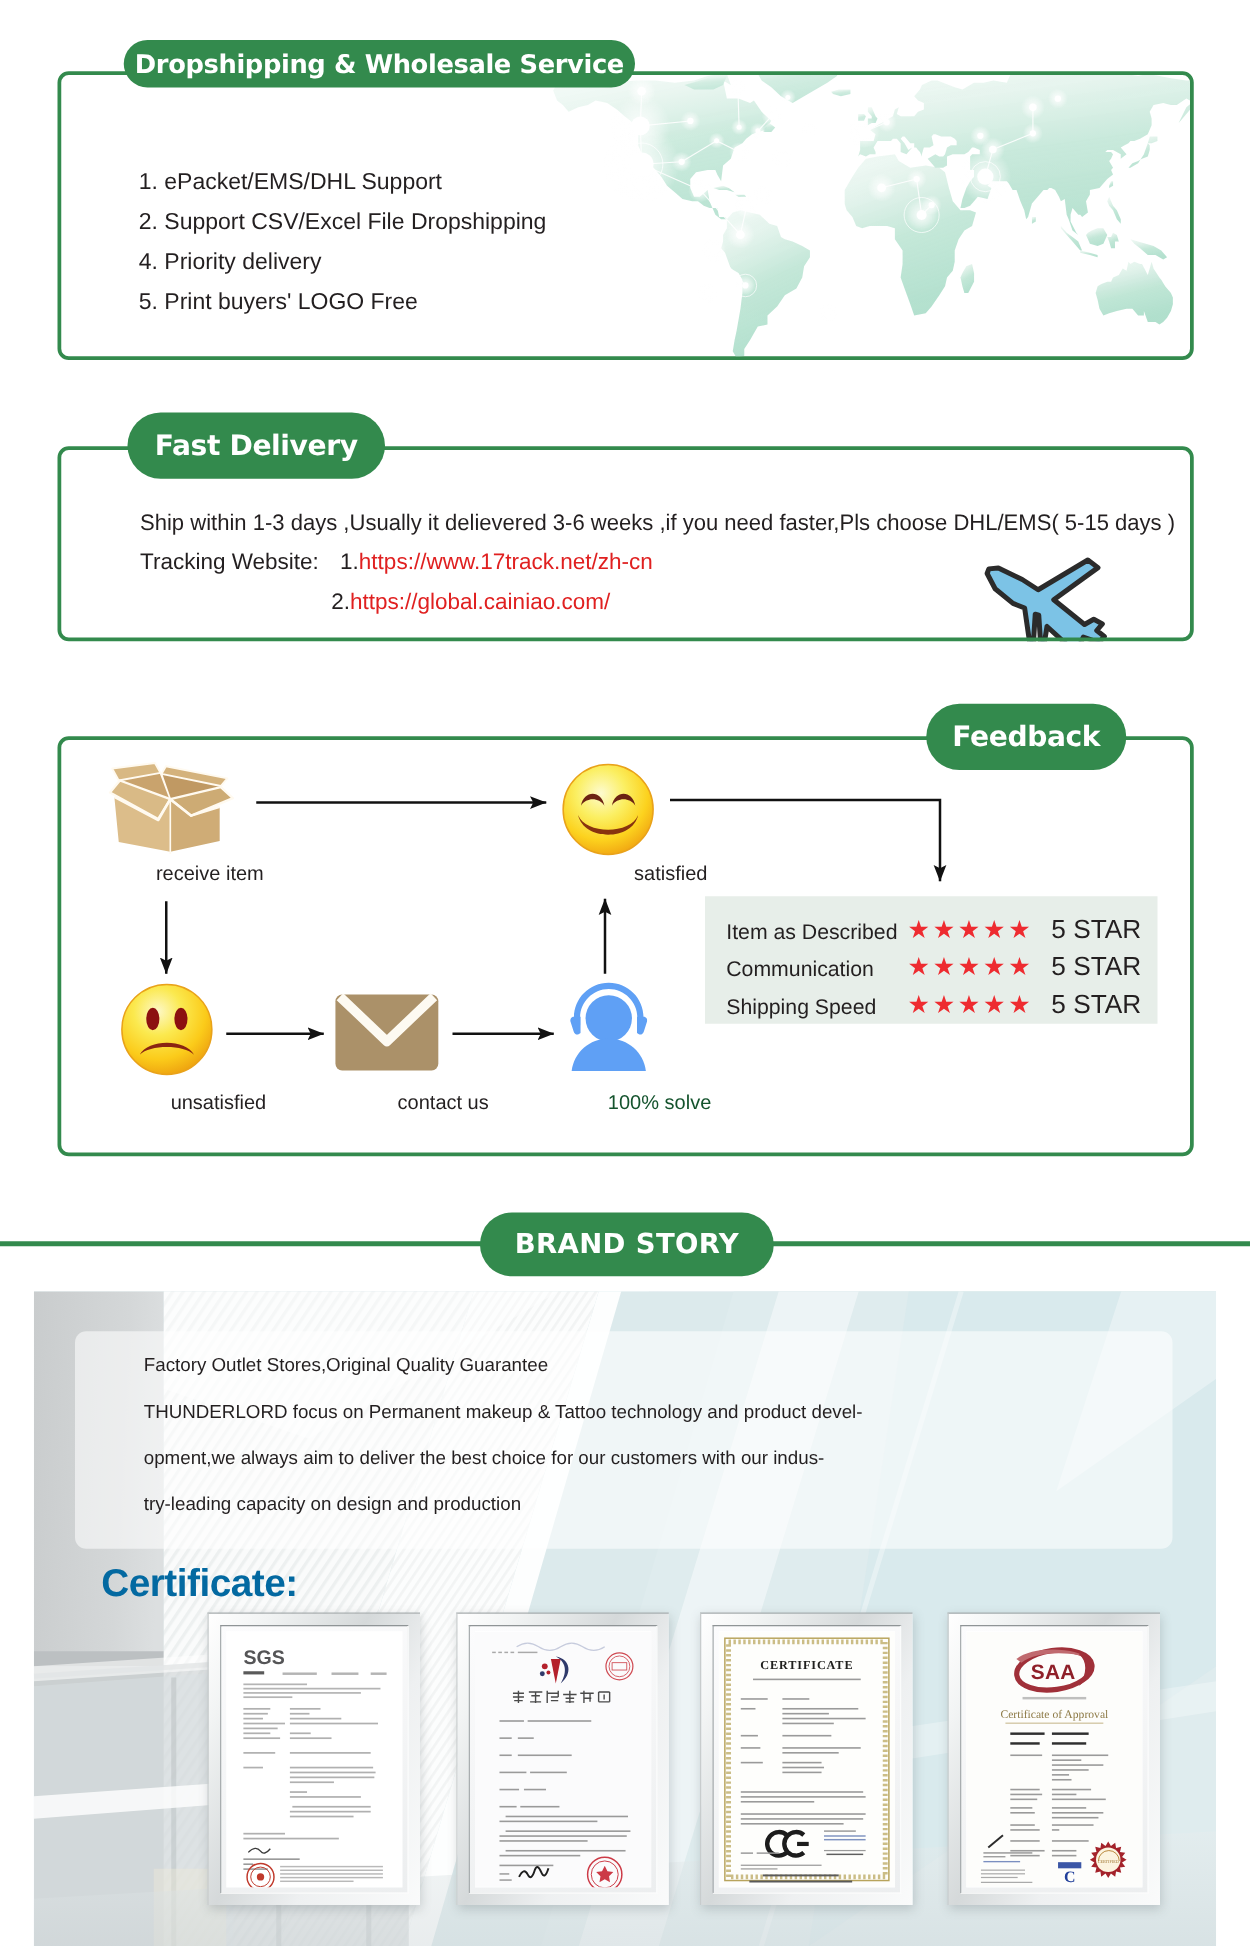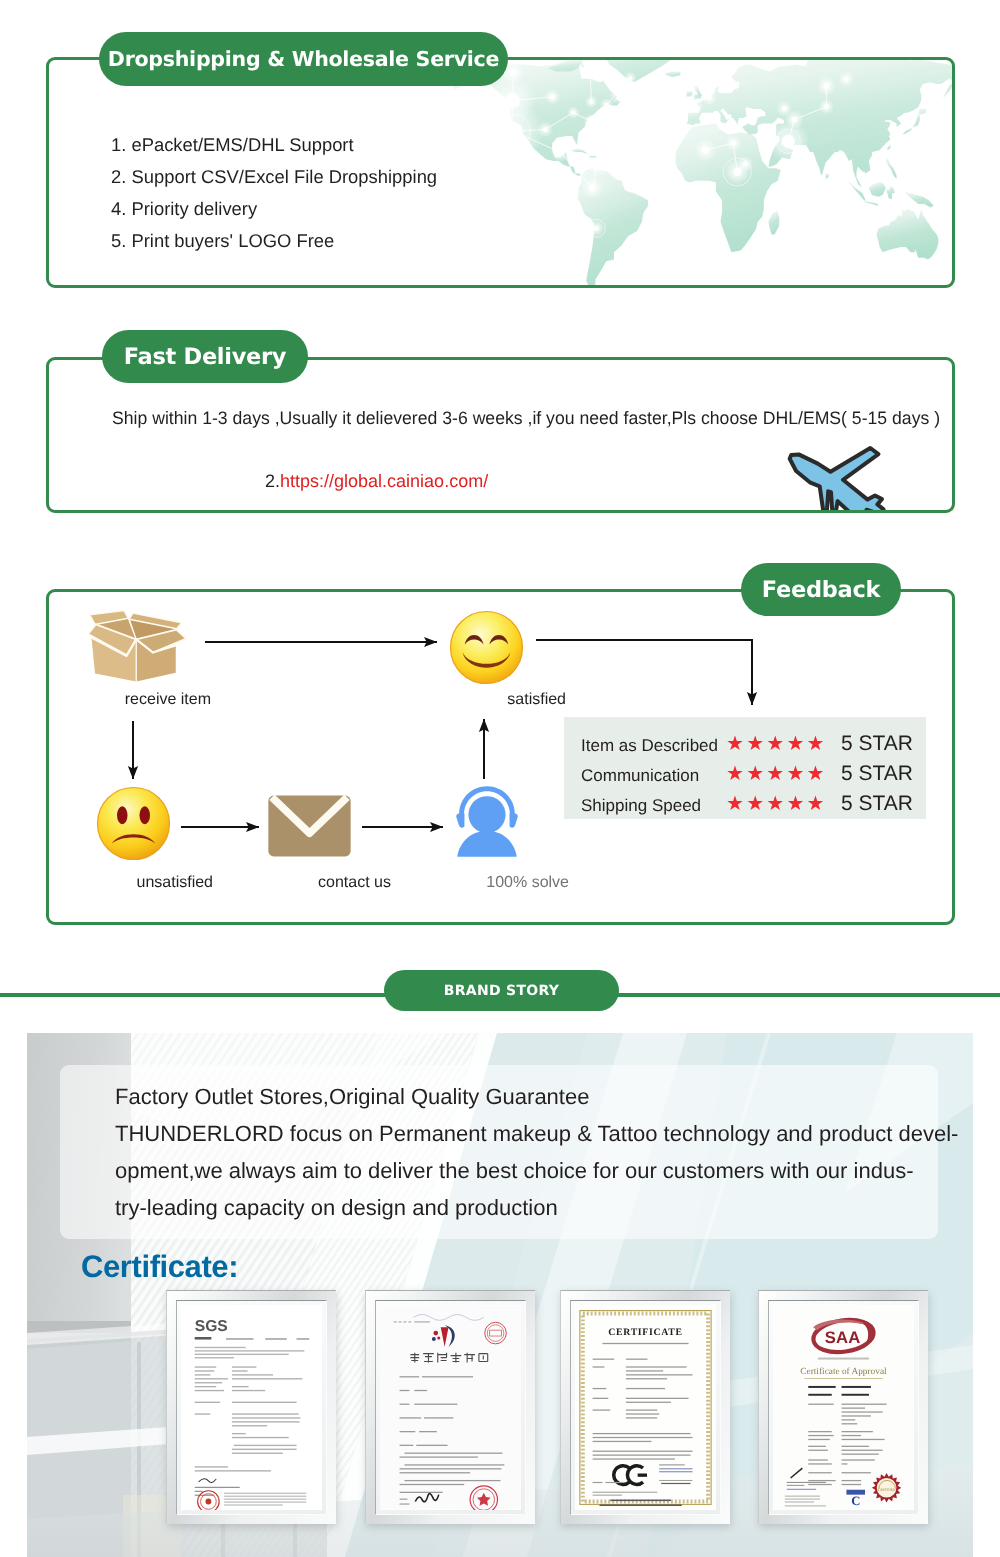--- a/index.html
+++ b/index.html
@@ -11,21 +11,21 @@
 
   
   .gbox { position:absolute; border:3px solid #338a4d; border-radius:9px; }
   .pill { position:absolute; background:#338a4d; border-radius:40px; color:#fff;
           display:flex; align-items:center; justify-content:center;
           font-family:"DejaVu Sans", sans-serif; font-weight:bold; letter-spacing:-0.3px; }
 
   
   #sec1-box { left:46px; top:57px; width:909px; height:231px; overflow:hidden; }
   #worldmap { position:absolute; left:375px; top:-22px; width:556px; height:264px; }
-  #sec1-pill { left:99px; top:32px; width:409px; height:54px; font-size:20.6px; white-space:nowrap; }
+  #sec1-pill { left:99px; top:32px; width:409px; height:38px; font-size:20.6px; white-space:nowrap; }
   #sec1-list { position:absolute; left:111px; top:101px;margin-top:28px; }
   .li { font-size:18.4px; color:#231f20; line-height:32px; white-space:nowrap; }
 
   
   #sec2-box { left:46px; top:357px; width:909px; height:156px; }
   #sec2-pill { left:102px; top:330px; width:206px; height:53px; font-size:22.5px; }
   #sec2-l1 { position:absolute; left:112px; top:408px; font-size:18px; color:#231f20; white-space:nowrap; transform:scaleX(0.9795); transform-origin:left center; }
   #sec2-l2 { position:absolute; left:112px; top:439px; font-size:18px; color:#231f20; white-space:nowrap; }
   #sec2-l3 { position:absolute; left:265px; top:471px; font-size:18px; color:#231f20; white-space:nowrap; }
   .redlink { color:#e02020; }
@@ -50,24 +50,24 @@
   #ic-mail  { left:264px; top:792px; width:91px;  height:68px; }
   #ic-agent { left:456px; top:785px; width:62px;  height:73px; }
   #lb-receive  { left:53px;  top:691px; width:158px; }
   #lb-satisfied{ left:408px; top:691px; width:158px; }
   #lb-unsat    { left:55px;  top:874px; width:158px; }
   #lb-contact  { left:233px; top:874px; width:158px; }
   #lb-solve    { left:411px; top:874px; width:158px; }
 
   
   #bs-rule { position:absolute; left:0; top:993px; width:1000px; height:4px; background:#338a4d; }
-  #bs-pill { left:384px; top:970px; width:235px; height:41px; font-size:14px; letter-spacing:0.3px; }
+  #bs-pill { left:384px; top:970px; width:235px; height:51px; font-size:22px; letter-spacing:0.3px; }
   #bs-photo { position:absolute; left:27px; top:1033px; width:946px; height:524px; overflow:hidden; }
   #bs-card { position:absolute; left:60px; top:1065px; width:878px; height:174px; background:rgba(255,255,255,.56); border-radius:9px; }
-  .bs-line { position:absolute; left:115px; font-size:22px; color:#231f20; white-space:nowrap; }
+  .bs-line { position:absolute; left:115px; font-size:15px; color:#231f20; white-space:nowrap; }
   #cert-title { position:absolute; left:81px; top:1249px; font-size:31px; font-weight:bold; color:#0369a1; letter-spacing:-0.4px; }
 
   .cert { position:absolute; top:1290px; width:170px; height:234px;
           background:linear-gradient(118deg,#ffffff 0%,#f2f4f4 16%,#d5d9da 44%,#eef0f1 66%,#fafbfb 100%);
           padding:9px; border-top:1.5px solid #a8adaf; border-left:1px solid #c8cccd;
           box-shadow:1px 3px 8px rgba(85,96,102,.26); }
   .cert-inner { width:100%; height:100%; background:linear-gradient(160deg,#fcfcfd,#eceeef); border-top:1.5px solid #8f9496; border-left:1.5px solid #a9aeb0; border-right:1px solid #fbfcfc; border-bottom:1px solid #fbfcfc; position:relative; overflow:hidden; padding:4px; }
   .cert-page { position:absolute; left:4px; top:4px; right:4px; bottom:4px; background:#ffffff; overflow:hidden; }
   #cert1 { left:166px; } #cert2 { left:365px; } #cert3 { left:560px; } #cert4 { left:758px; }
 
@@ -232,20 +232,23 @@
     <span>Dropshipping &amp; Wholesale Service</span>
   </div>
   <div id="sec1-list">
     <div class="li">1. ePacket/EMS/DHL Support</div>
     <div class="li">2. Support CSV/Excel File Dropshipping</div>
     <div class="li">4. Priority delivery</div>
     <div class="li">5. Print buyers' LOGO Free</div>
   </div>
 
   <div id="sec2-l1">Ship within 1-3 days ,Usually it delievered 3-6 weeks ,if you need faster,Pls choose DHL/EMS( 5-15 days )</div>
+  <div id="sec2-l2">
+    <span>Tracking Website:</span><span style="display:inline-block;width:17px"></span><span>1.</span><span class="redlink">https://www.17track.net/zh-cn</span>
+  </div>
   <div id="sec2-l3"><span>2.</span><span class="redlink">https://global.cainiao.com/</span>
   </div>
   <svg id="plane" viewBox="-3 -3 112 78">
     <path d="M84.3,4 L92.4,10.1 L57,35.8 L81.6,55.6 L89,51.4 L95.9,55.1 L91.4,60.4 L97.5,65.2 L93.3,70 L80.6,65.7 L77.9,72 L67.8,72 L51.6,57.2 L49.2,72 L46.6,72 L45.0,48.2 L42.2,47.4 L40.6,72 L38.0,72 L33.7,42.4 L24.4,38.7 L10.1,27 L3.7,14.8 L5.1,11.1 L12.7,10.4 L31.8,19.6 L44.5,27.8 Z" fill="#7cc3e6" stroke="#2b2b2b" stroke-width="4" stroke-linejoin="round" stroke-linecap="round"></path>
   </svg>
 
   <div class="gbox" id="sec2-box"></div>
   <div class="pill" id="sec2-pill">
     <span>Fast Delivery</span>
   </div>
@@ -348,21 +351,21 @@
       <path d="M50,2 C25,2 5,22 5,47 L5,57 L13,57 L13,47 C13,26.6 29.6,10 50,10 C70.4,10 87,26.6 87,47 L87,57 L95,57 L95,47 C95,22 75,2 50,2 Z"></path>
 
       <path d="M5,46 C1.5,46 -0.5,49 0.6,52.5 L4.5,64.5 C5.6,68 8.6,70 11,68.5 L13.5,67 L13.5,46 Z"></path>
       <path d="M95,46 C98.5,46 100.5,49 99.4,52.5 L95.5,64.5 C94.4,68 91.4,70 89,68.5 L86.5,67 L86.5,46 Z"></path>
 
       <circle cx="50" cy="48" r="30"></circle>
 
       <path d="M50,74 C25,74 5,92 2,116 L98,116 C95,92 75,74 50,74 Z"></path>
     </g>
   </svg>
-  <div class="flowlabel" id="lb-solve" style="color:#737373">100% solve</div>
+  <div class="flowlabel" id="lb-solve" style="color:#14532d">100% solve</div>
 
   <div class="fb-table">
     <div class="fb-row" style="top:9px">
       <span class="fb-name">Item as Described</span>
       <span class="fb-stars">★★★★★</span>
       <span class="fb-star">5 STAR</span>
     </div>
     <div class="fb-row" style="top:39px">
       <span class="fb-name">Communication</span>
       <span class="fb-stars">★★★★★</span>

